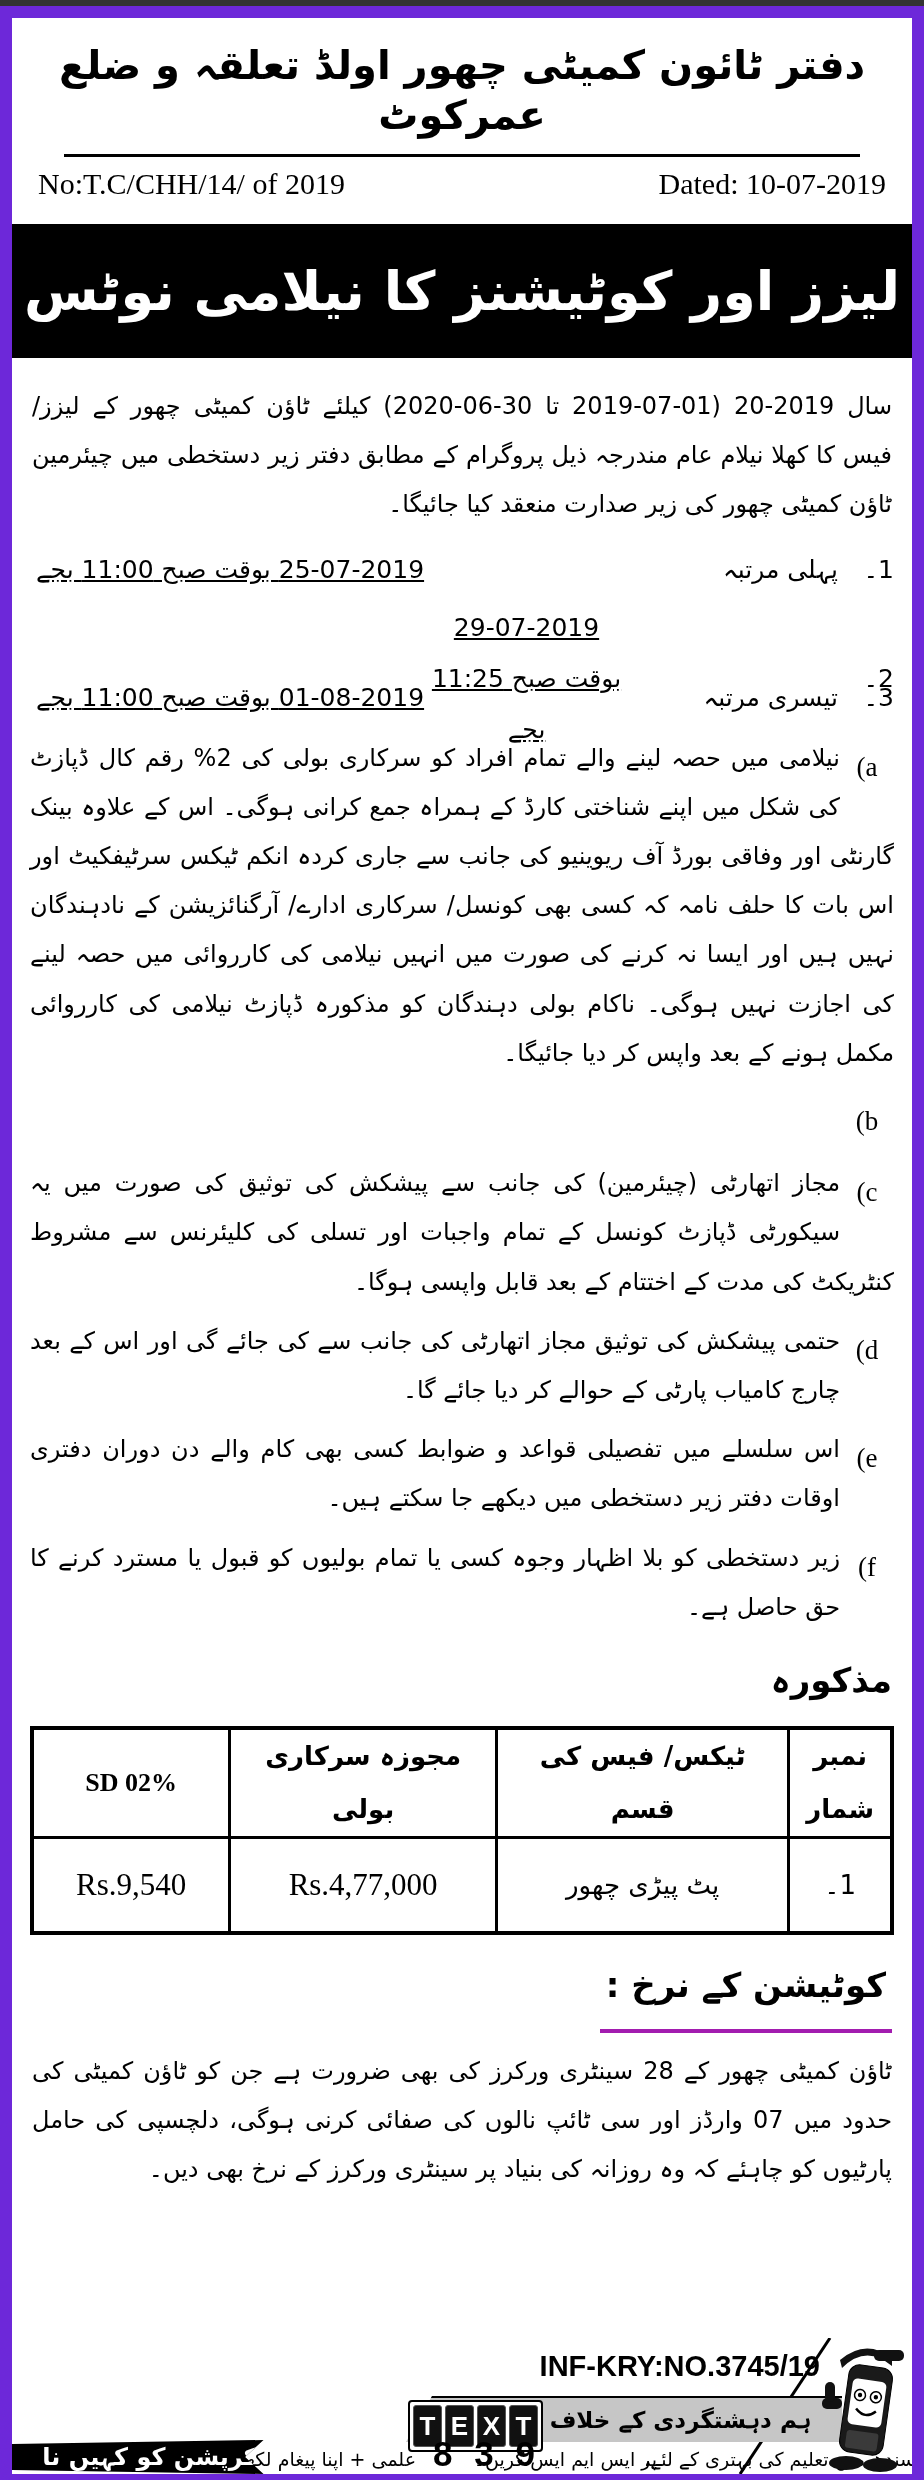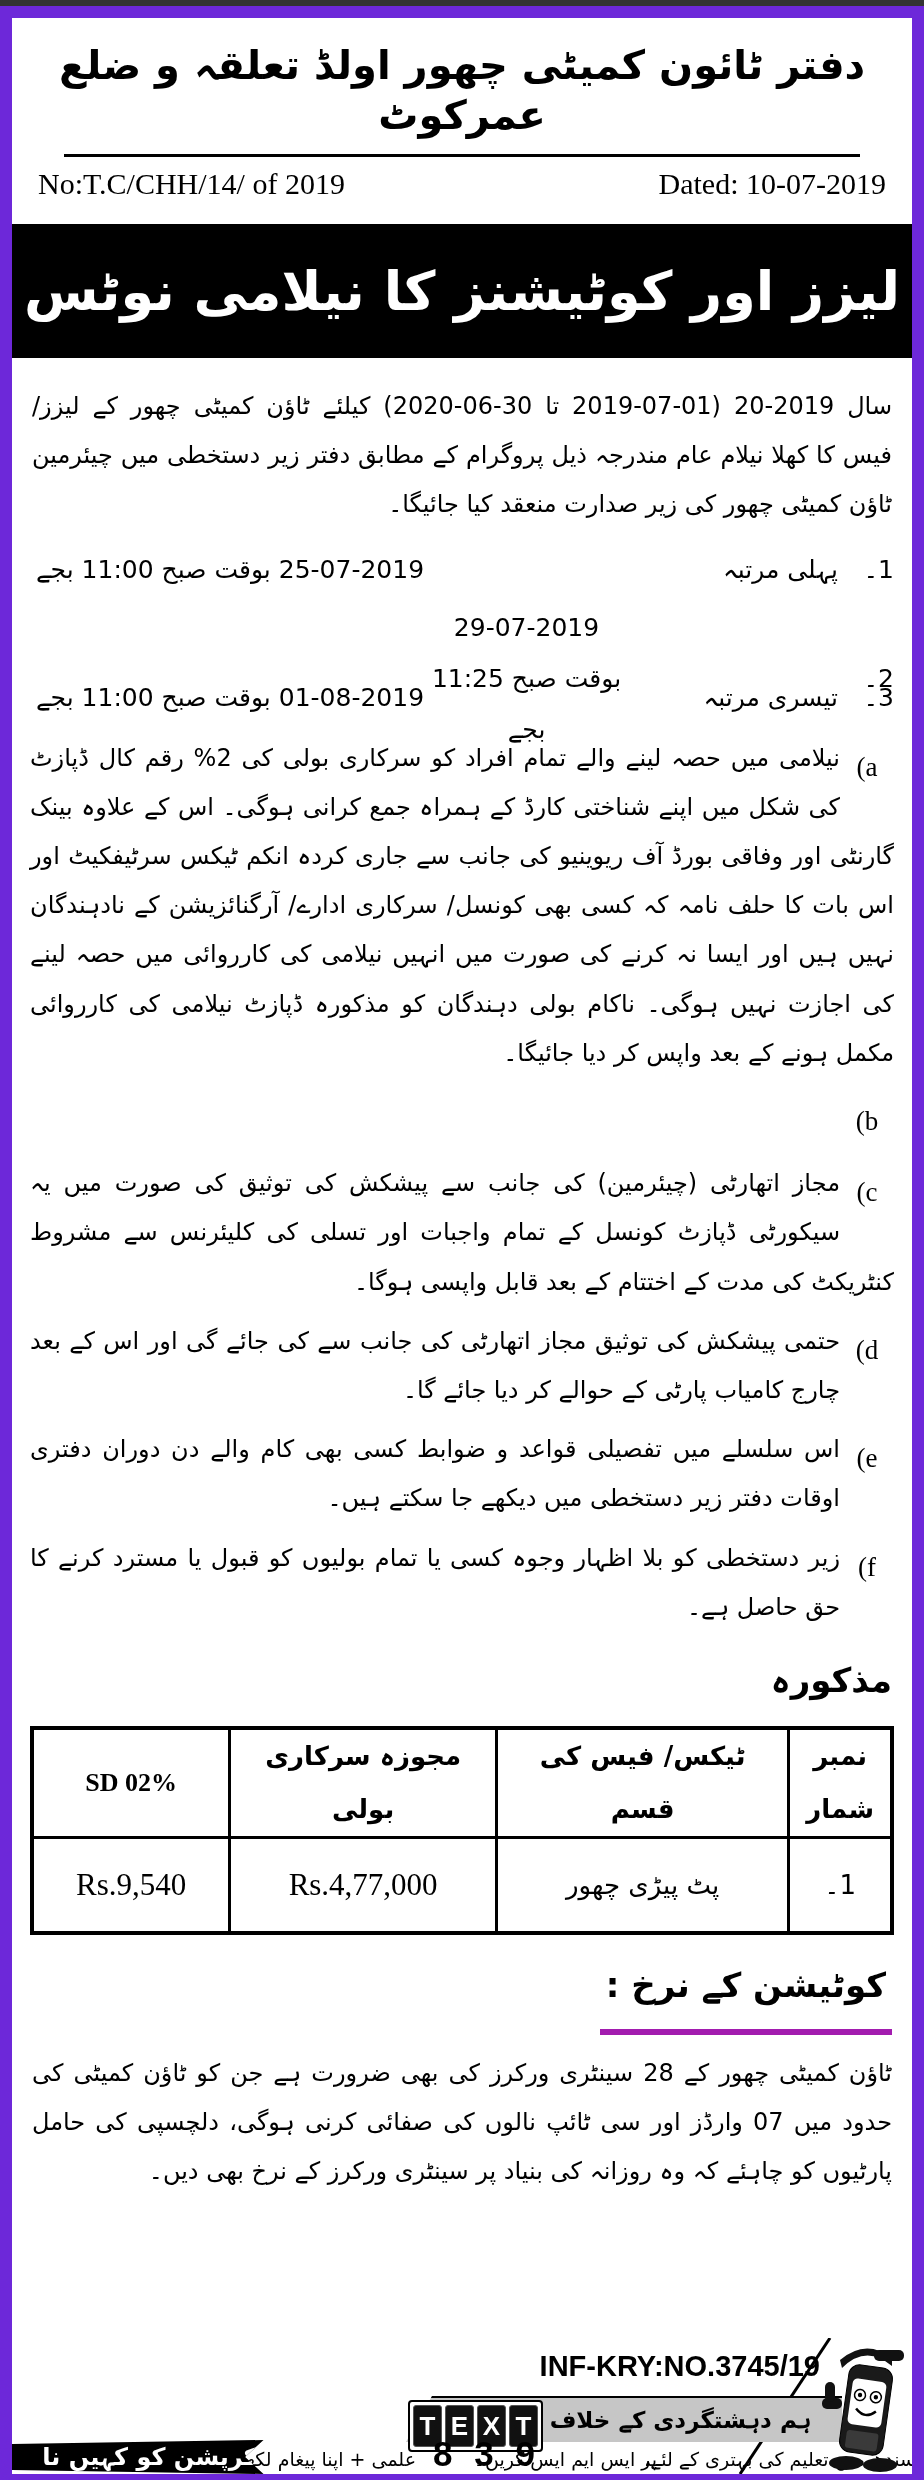--- a/index.html
+++ b/index.html
@@ -31,39 +31,39 @@
   
   .content{
     position:absolute;left:12px;right:12px;top:352px;height:1980px;
     background:#fff;box-sizing:border-box;padding:4px 18px 10px;
     direction:rtl;text-align:justify;font-size:24px;line-height:2.05;overflow:hidden;
   }
   .intro{margin:20px 2px 8px;}
   .schedule{margin:2px 0 4px;}
   .srow{display:grid;grid-template-columns:56px 215px 1fr 400px;align-items:center;height:64px;font-size:25px;}
   .snum{text-align:right;}
-  .sdt{text-align:center;}
+  .sdt{text-align:center;text-decoration:underline;}
   .note{margin:8px 2px 12px;}
   .clause{margin:0 0 10px;}
   .clause::after{content:"";display:block;clear:both;}
   .marker{
     float:right;width:54px;direction:ltr;text-align:center;
     font-family:"Liberation Serif",serif;font-size:27px;padding-top:6px;
   }
   .details-heading{font-size:34px;font-weight:bold;margin:14px 2px 10px;text-align:right;}
   table.details{width:100%;border-collapse:collapse;direction:rtl;font-size:26px;border:4px solid #000;}
   table.details th,table.details td{border:3px solid #000;text-align:center;padding:0 6px;}
   table.details th{font-weight:bold;height:86px;}
   table.details td{height:92px;}
   .c-num{width:12%;} .c-type{width:34%;} .c-bid{width:31%;} .c-sd{width:23%;}
   .latin{font-family:"Liberation Serif",serif;}
   .amount{font-family:"Liberation Serif",serif;font-size:31px;}
   .quote-heading{
     font-size:34px;font-weight:bold;width:fit-content;
-    border-bottom:6px solid #a21caf;padding:0 6px 8px;margin:16px 2px 14px;
+    border-bottom:4px solid #a21caf;padding:0 6px 8px;margin:16px 2px 14px;
   }
   .closing{margin:0 2px 8px;}
   
   .footer{
     position:absolute;left:12px;right:12px;top:2332px;height:136px;
     background:#fff;overflow:hidden;
   }
   .inf-ref{
     position:absolute;right:92px;top:12px;direction:ltr;
     font-family:"Liberation Sans",sans-serif;font-weight:bold;font-size:29px;

